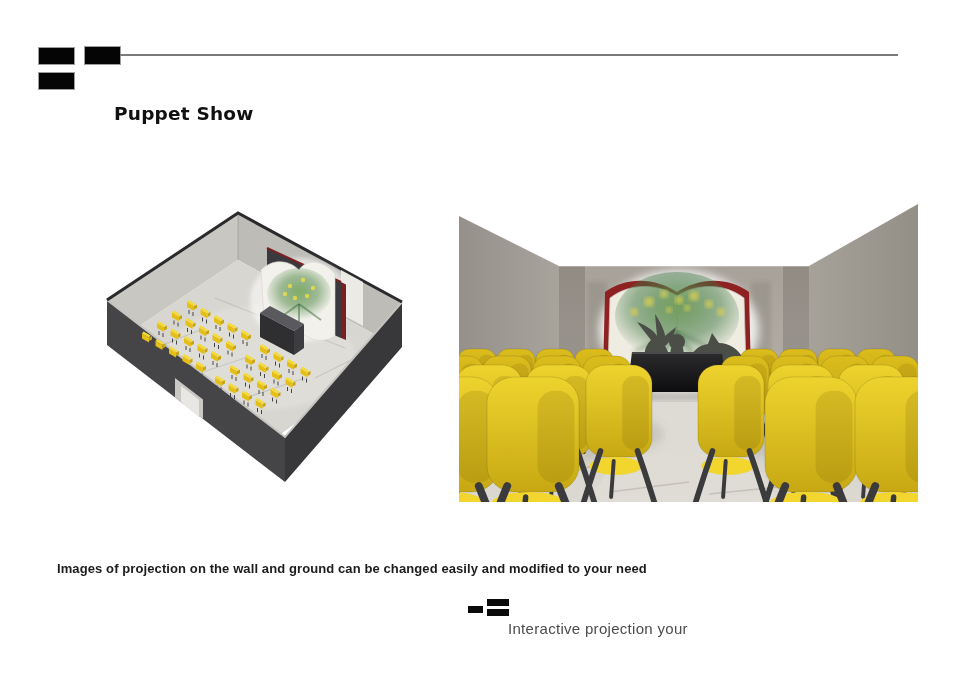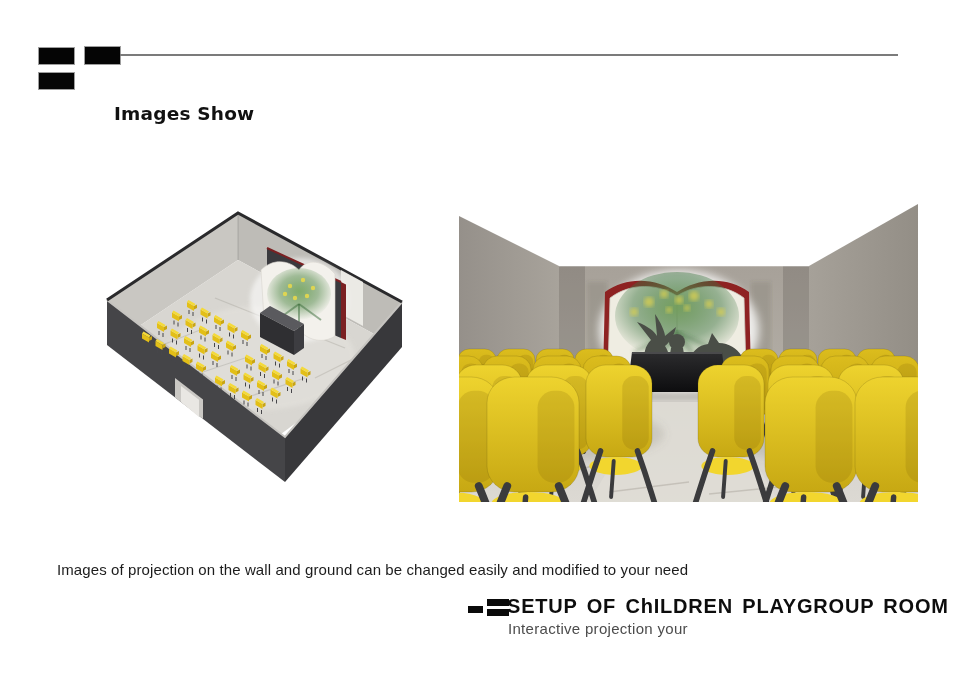--- a/index.html
+++ b/index.html
@@ -14,21 +14,21 @@
   .bm-r2{left:84px;top:46px;width:37px;height:19px;}
   .bm-r3{left:38px;top:72px;width:37px;height:18px;}
   .header-rule{left:120px;top:54px;width:778px;height:2px;background:#7b7b7b;}
   .slide-title{
     left:114px;top:103px;margin:0;font-family:"DejaVu Sans","Liberation Sans",sans-serif;
     font-size:18.5px;font-weight:bold;color:#111;letter-spacing:.2px;
   }
   .fig-iso{left:95px;top:208px;width:315px;height:275px;margin:0;}
   .fig-persp{left:459px;top:202px;width:459px;height:300px;margin:0;}
   .caption{
-    left:57px;top:561px;margin:0;font-size:15px;color:#1c1c1c;letter-spacing:.1px;white-space:nowrap;
+    left:57px;top:561px;margin:0;font-size:13px;color:#1c1c1c;letter-spacing:.1px;white-space:nowrap;font-weight:bold;
   }
   
   .fm-r{position:absolute;background:#0a0a0a;}
   .fm-r1{left:468px;top:606px;width:15px;height:7px;}
   .fm-r2{left:487px;top:599px;width:22px;height:7px;}
   .fm-r3{left:487px;top:609px;width:22px;height:7px;}
   .footer-title{
     left:507px;top:595px;font-size:20px;font-weight:bold;color:#0d0d0d;
     letter-spacing:.8px;word-spacing:3px;white-space:nowrap;
   }
@@ -42,21 +42,21 @@
 
 <div class="slide">
 
   <div>
     <div class="bm-r bm-r1"></div>
     <div class="bm-r bm-r2"></div>
     <div class="bm-r bm-r3"></div>
   </div>
   <div class="abs header-rule"></div>
 
-  <h1 class="abs slide-title">Images Show</h1>
+  <h1 class="abs slide-title">Puppet Show</h1>
 
   <figure class="abs fig-iso">
     <svg id="iso-svg" width="315" height="275" viewBox="0 0 315 275">
         <defs>
           <radialGradient id="isoProj" cx=".5" cy=".45" r=".55">
             <stop offset="0" stop-color="#79a863" stop-opacity=".95"></stop>
             <stop offset=".55" stop-color="#5c8f52" stop-opacity=".55"></stop>
             <stop offset="1" stop-color="#5c8f52" stop-opacity="0"></stop>
           </radialGradient>
           <filter id="isoBlur">
@@ -657,16 +657,15 @@
       </svg>
   </figure>
 
   <p class="abs caption">Images of projection on the wall and ground can be changed easily and modified to your need</p>
 
   <div>
     <div class="fm-r fm-r1"></div>
     <div class="fm-r fm-r2"></div>
     <div class="fm-r fm-r3"></div>
   </div>
-  <div class="abs footer-title">SETUP OF ChILDREN PLAYGROUP ROOM</div>
   <div class="abs footer-subtitle">Interactive projection your</div>
 
 </div>
 
 </body></html>

